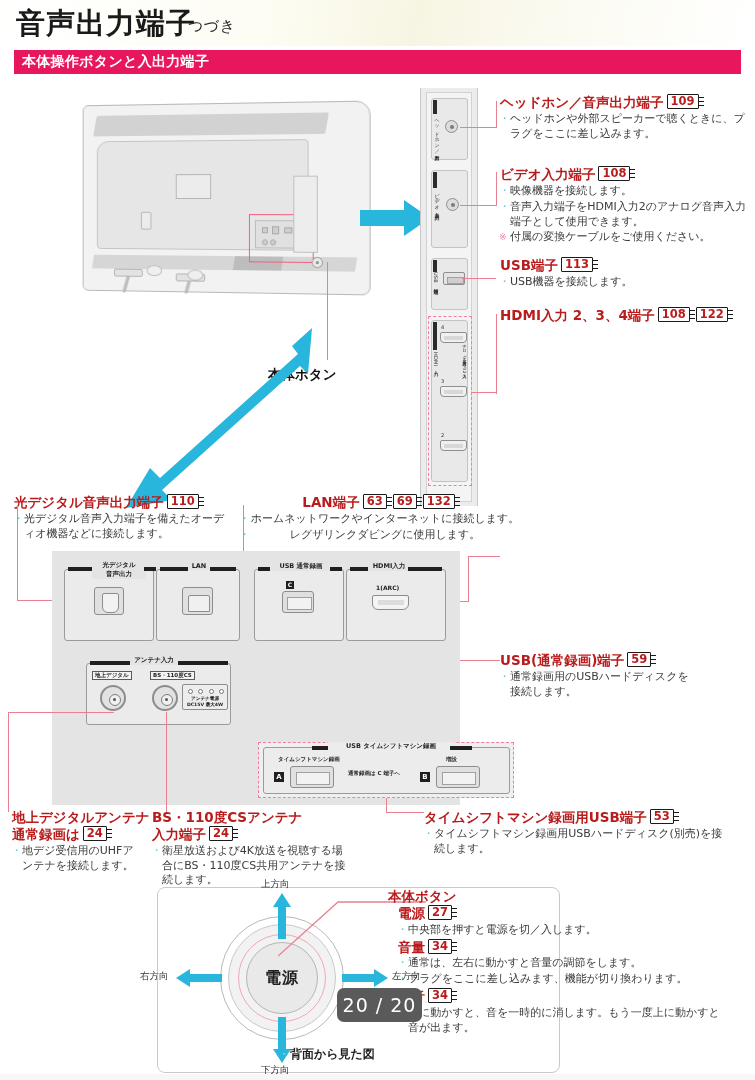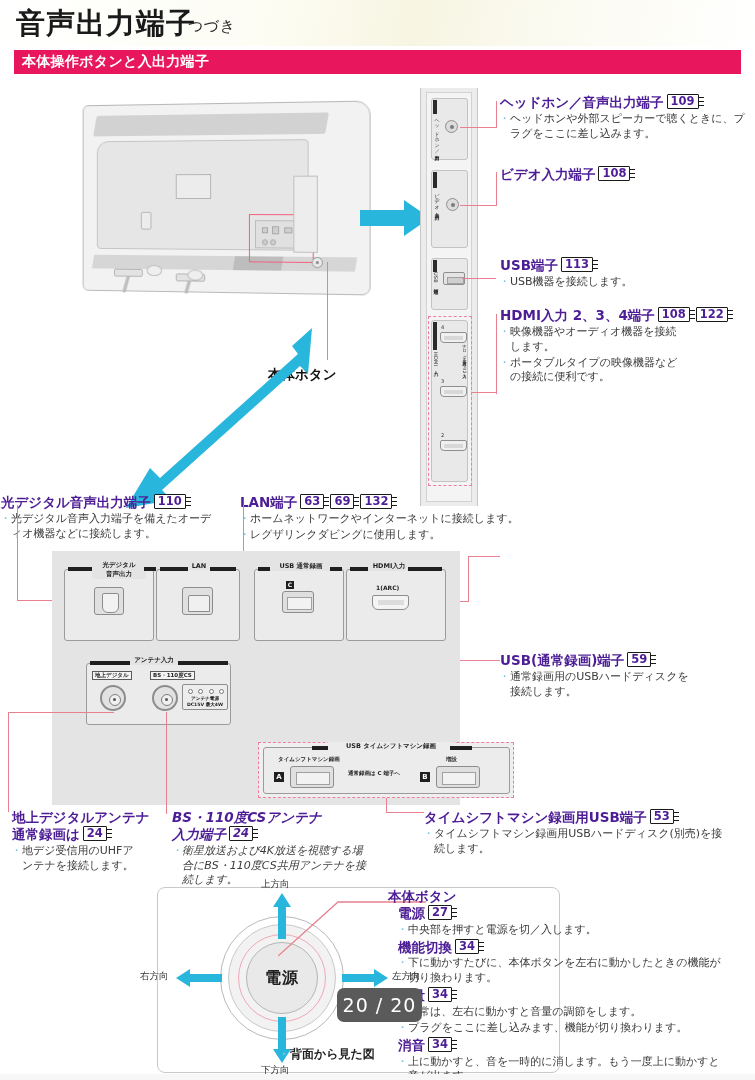--- a/index.html
+++ b/index.html
@@ -35,21 +35,21 @@
     background: #e8175d;
     display: flex; align-items: center;
   }
   .section-banner span {
     color: #ffffff; font-size: 14px; font-weight: bold;
     padding-left: 8px; letter-spacing: .3px;
   }
   
   .callout { position: absolute; }
   .callout .ttl {
-    font-size: 13.5px; font-weight: bold; color: #4c1d95; line-height: 1.25;
+    font-size: 13.5px; font-weight: bold; color: #b91c1c; line-height: 1.25;
     white-space: nowrap;
   }
   .callout .ttl.wrap { white-space: normal; }
   .callout ul { margin: 1px 0 0 0; padding: 0; list-style: none; }
   .callout li {
     font-size: 11px; line-height: 1.35; color: #3b3b3b;
     padding-left: 10px; position: relative; margin-top: 1px;
   }
   .callout li::before {
     content: "・"; position: absolute; left: -1px; top: 0; color: #6fc7e0;
@@ -426,53 +426,54 @@
     </div>
     <ul>
       <li>ヘッドホンや外部スピーカーで聴くときに、プラグをここに差し込みます。</li>
     </ul>
   </div>
 
   <div class="callout" style="left:500px;top:166px;width:252px;">
     <div class="ttl">
       <span>ビデオ入力端子</span><span class="pref">108</span>
     </div>
+    <ul>
+      <li>映像機器を接続します。</li>
+      <li>音声入力端子をHDMI入力2のアナログ音声入力端子として使用できます。</li>
+      <li class="star">付属の変換ケーブルをご使用ください。</li>
+    </ul>
   </div>
 
   <div class="callout" style="left:500px;top:257px;width:250px;">
     <div class="ttl">
       <span>USB端子</span><span class="pref">113</span>
     </div>
     <ul>
       <li>USB機器を接続します。</li>
     </ul>
   </div>
 
   <div class="callout" style="left:500px;top:307px;width:252px;">
     <div class="ttl">
       <span>HDMI入力 2、3、4端子</span><span class="pref">108</span><span class="pref">122</span>
     </div>
-    <ul>
-      <li style="width:185px;">映像機器やオーディオ機器を接続します。</li>
-      <li style="width:185px;">ポータブルタイプの映像機器などの接続に便利です。</li>
-    </ul>
-  </div>
-
-  <div class="callout" style="left:1px;top:494px;width:235px;">
+  </div>
+
+  <div class="callout" style="left:14px;top:494px;width:235px;">
     <div class="ttl">
       <span>光デジタル音声出力端子</span><span class="pref">110</span>
     </div>
     <ul>
       <li style="width:212px;">光デジタル音声入力端子を備えたオーディオ機器などに接続します。</li>
     </ul>
   </div>
   <div class="leader leader-v" style="left:17px;top:505px;height:96px;"></div>
   <div class="leader leader-h" style="left:17px;top:600px;width:130px;"></div>
 
-  <div class="callout" style="left:240px;top:494px;width:280px;">
+  <div class="callout" style="left:240px;top:494px;width:280px;text-align:center;">
     <div class="ttl">
       <span>LAN端子</span><span class="pref">63</span><span class="pref">69</span><span class="pref">132</span>
     </div>
     <ul>
       <li>ホームネットワークやインターネットに接続します。</li>
       <li>レグザリンクダビングに使用します。</li>
     </ul>
   </div>
   <div class="leader leader-v" style="left:243px;top:505px;height:88px;"></div>
 
@@ -566,21 +567,21 @@
   <div class="callout" style="left:12px;top:809px;width:150px;">
     <div class="ttl wrap">
       <span style="white-space:pre-line;">地上デジタルアンテナ
 通常録画は</span><span class="pref">24</span>
     </div>
     <ul>
       <li style="width:130px;">地デジ受信用のUHFアンテナを接続します。</li>
     </ul>
   </div>
 
-  <div class="callout" style="left:172px;top:809px;width:210px;font-style:italic;">
+  <div class="callout" style="left:152px;top:809px;width:210px;">
     <div class="ttl wrap">
       <span style="white-space:pre-line;">BS・110度CSアンテナ
 入力端子</span><span class="pref">24</span>
     </div>
     <ul>
       <li style="width:195px;">衛星放送および4K放送を視聴する場合にBS・110度CS共用アンテナを接続します。</li>
     </ul>
   </div>
 
   <div class="callout" style="left:424px;top:809px;width:325px;">
@@ -631,28 +632,20 @@
 
     <div style="padding-left:10px;">
       <div class="ttl">
         <span>電源</span><span class="pref">27</span>
       </div>
       <ul>
         <li>中央部を押すと電源を切／入します。</li>
       </ul>
     </div>
 
-    <div style="padding-left:10px;margin-top:1px;">
-      <div class="ttl">
-        <span>機能切換</span><span class="pref">34</span>
-      </div>
-      <ul>
-        <li style="width:330px;">下に動かすたびに、本体ボタンを左右に動かしたときの機能が切り換わります。</li>
-      </ul>
-    </div>
 
     <div style="padding-left:10px;margin-top:1px;">
       <div class="ttl">
         <span>音量</span><span class="pref">34</span>
       </div>
       <ul>
         <li style="width:340px;">通常は、左右に動かすと音量の調節をします。</li>
         <li style="width:340px;list-style:none;padding-left:10px;">プラグをここに差し込みます、機能が切り換わります。</li>
       </ul>
     </div>

